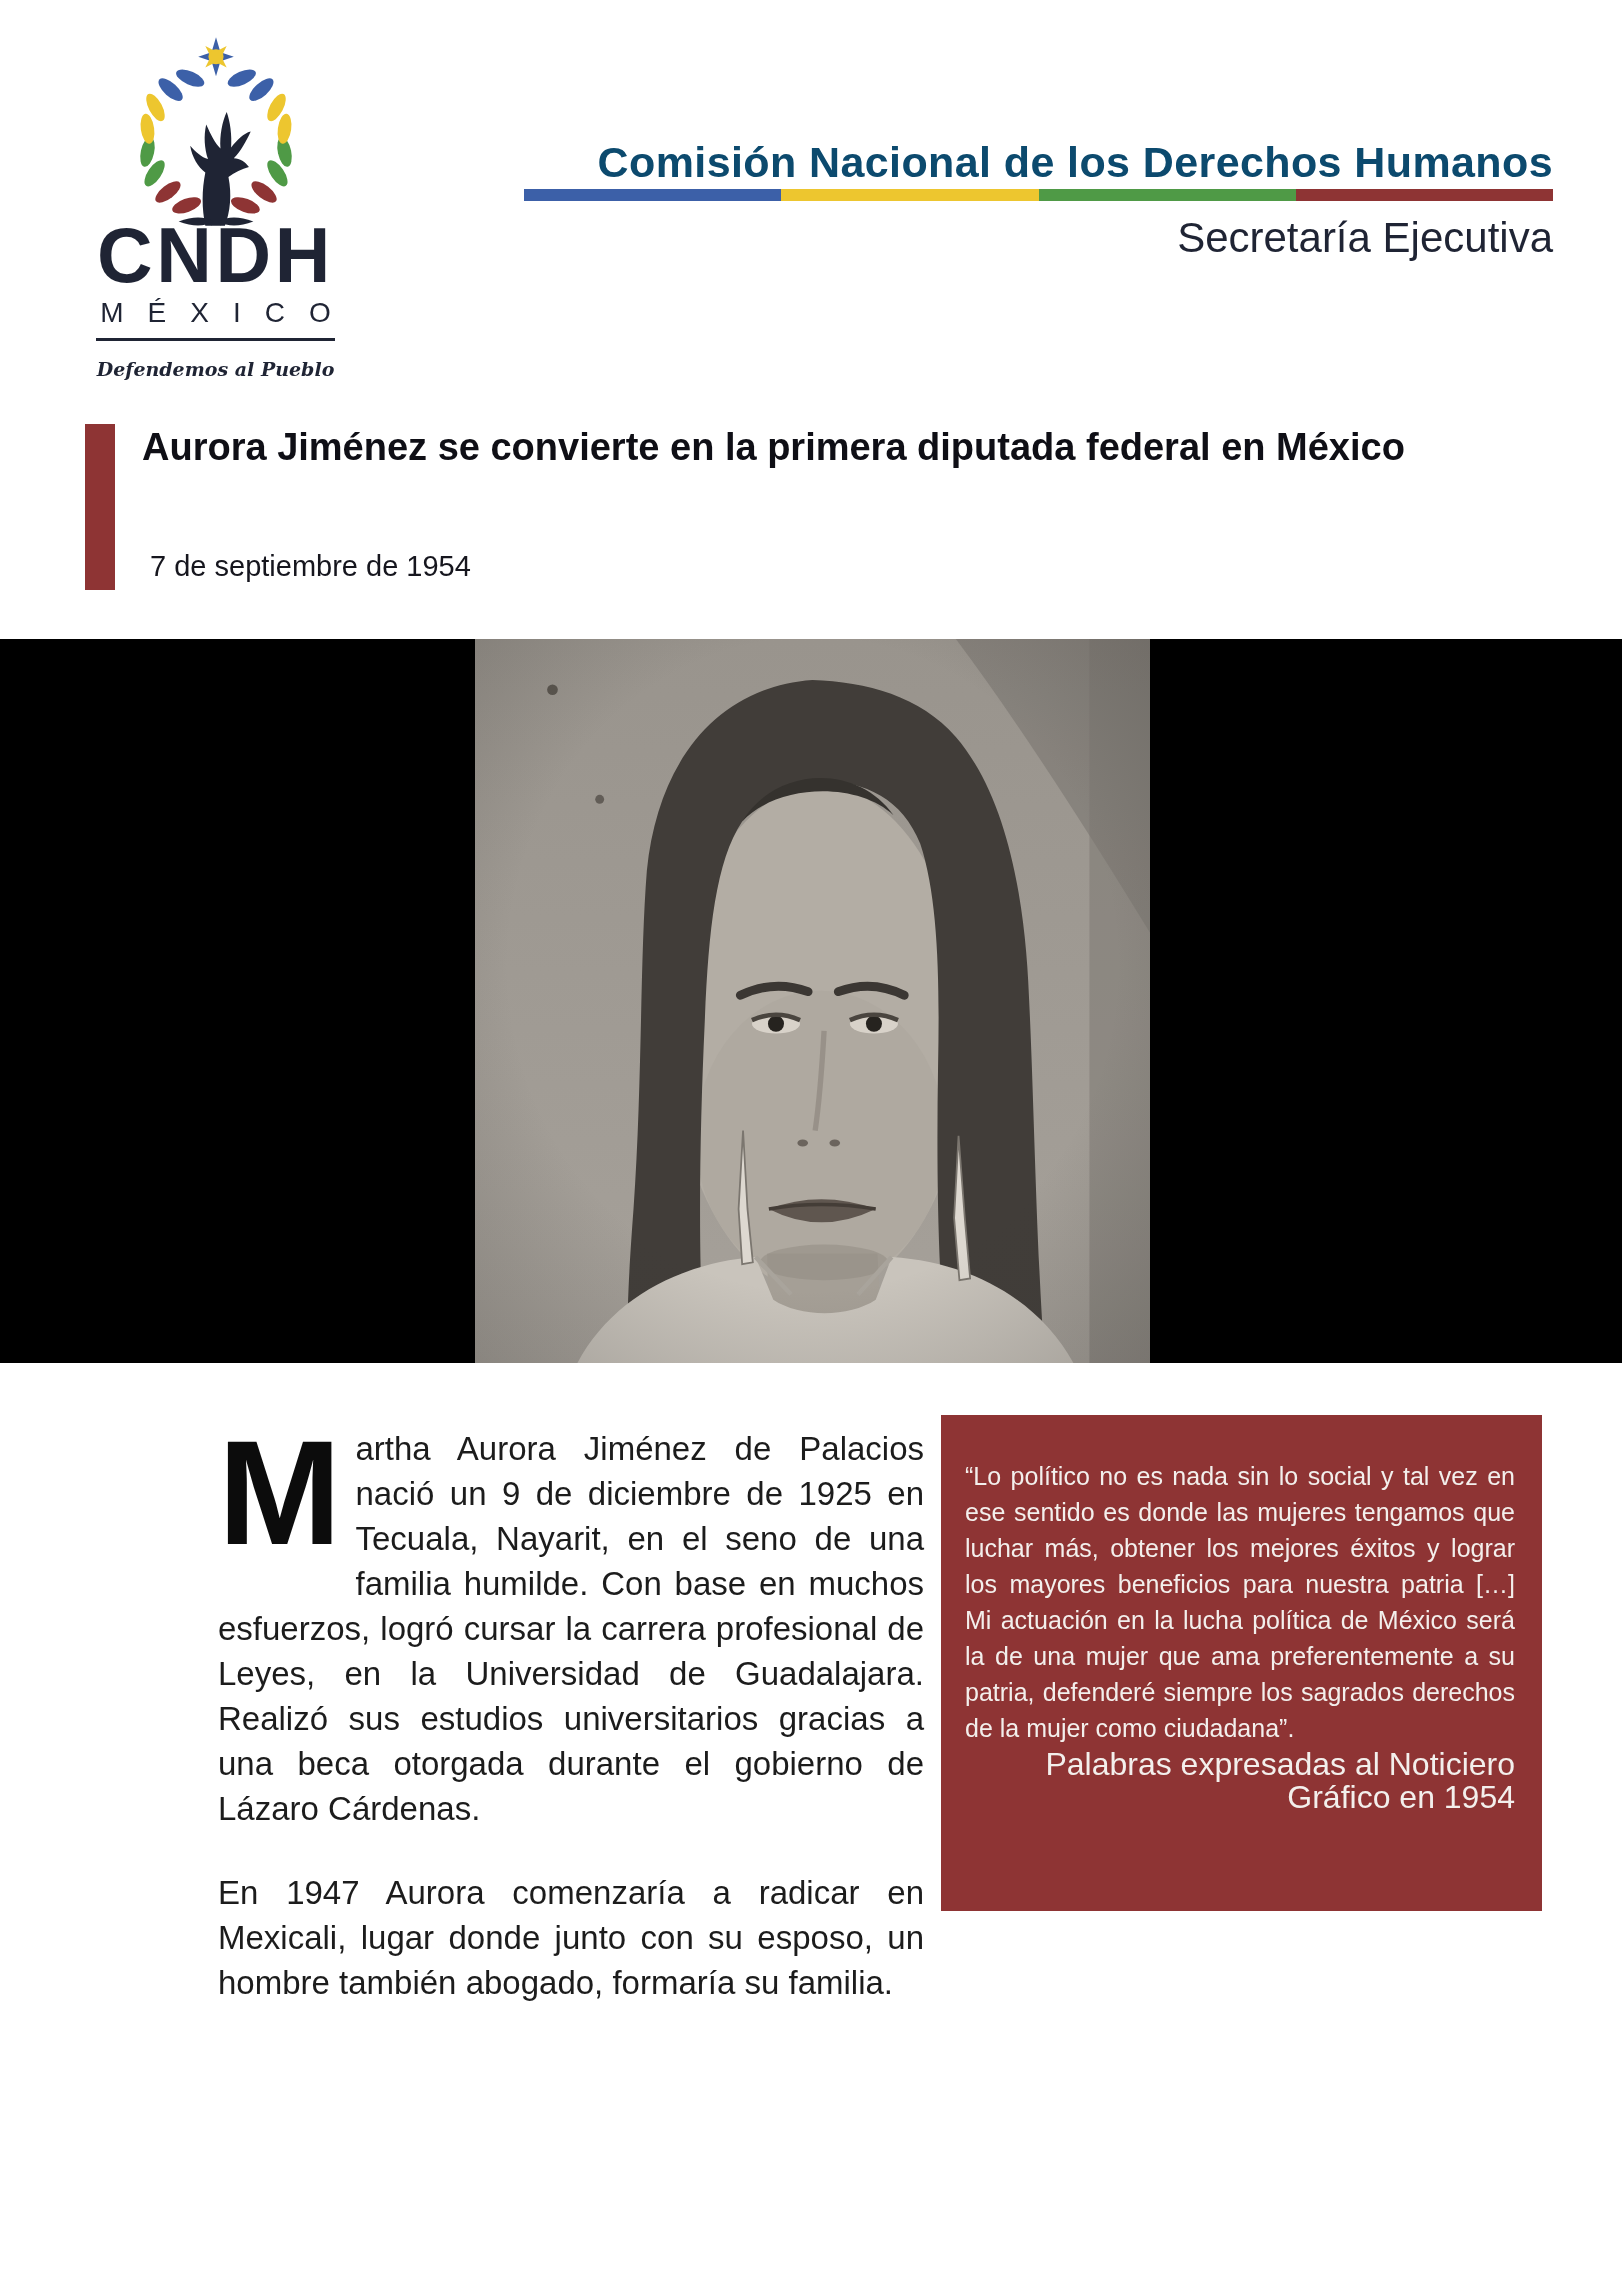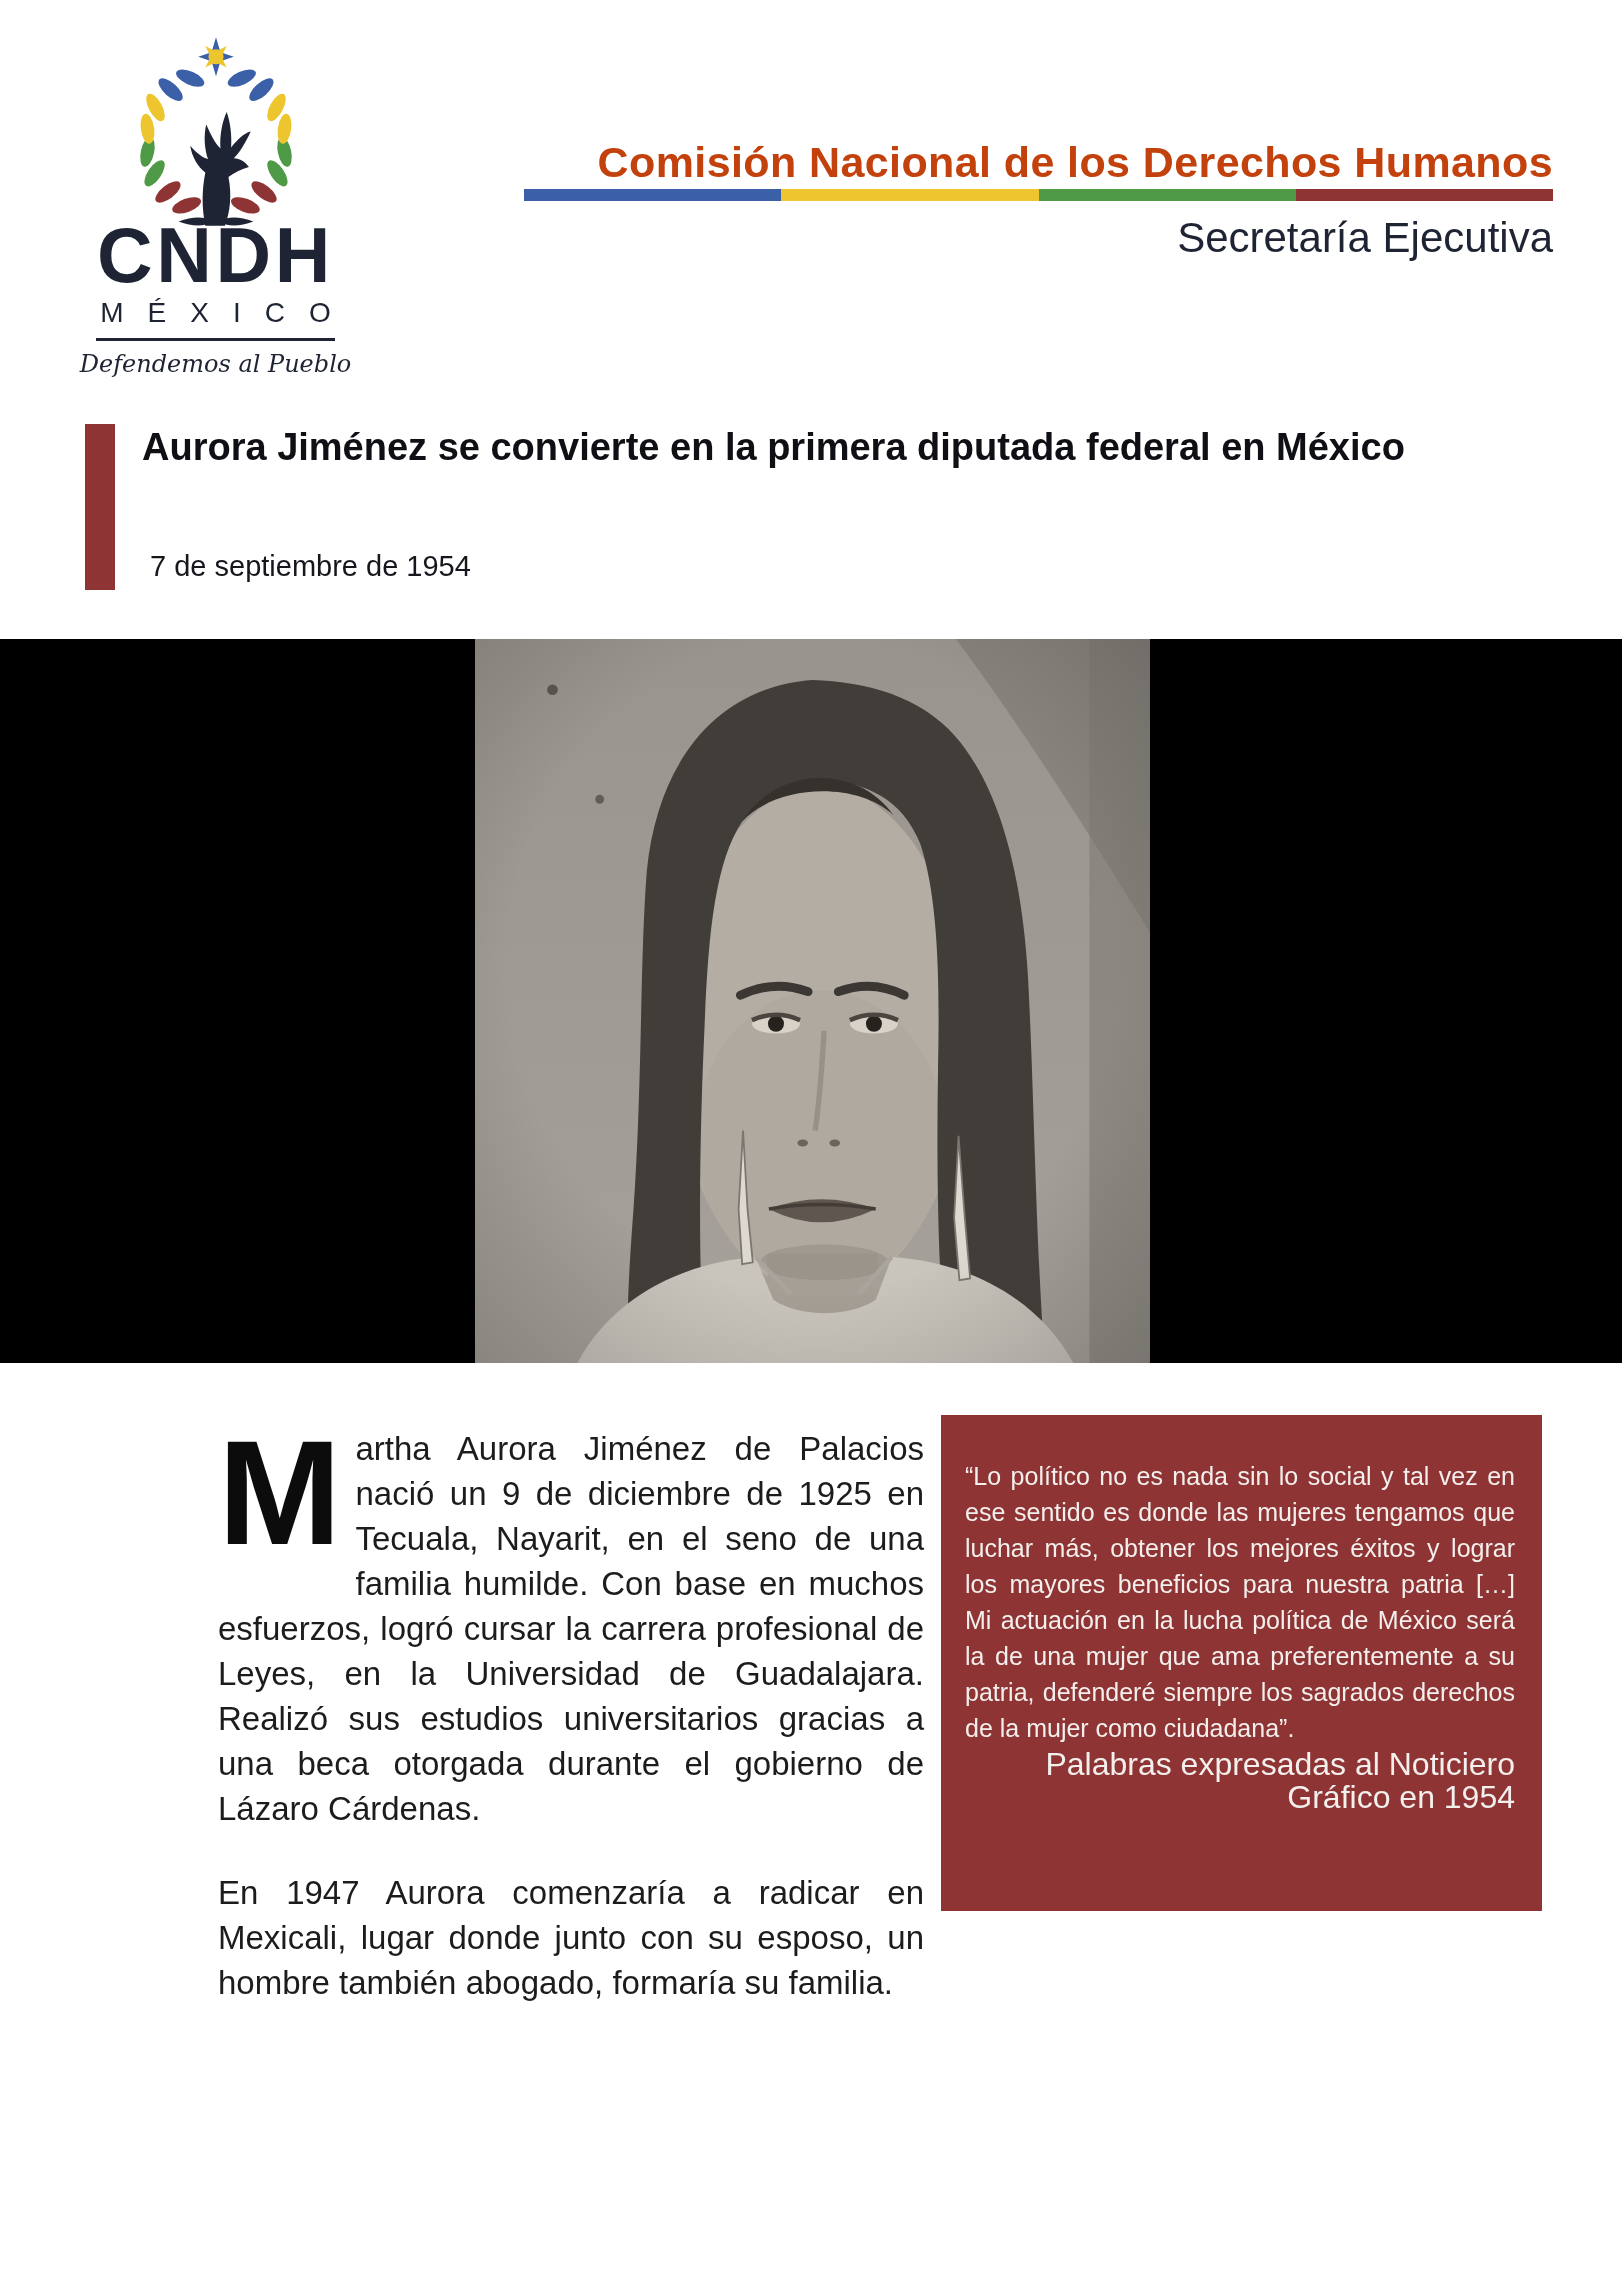--- a/index.html
+++ b/index.html
@@ -5,24 +5,24 @@
   html,body{margin:0;padding:0;background:#ffffff;}
   .page{position:relative;width:1622px;height:2295px;background:#ffffff;overflow:hidden;
         font-family:"Liberation Sans",sans-serif;color:#1a1a1a;}
 
   
   .emblem-block{position:absolute;left:73px;top:0;width:285px;text-align:center;color:#1f2434;}
   .emblem-svg{display:block;margin:37px auto 0 auto;}
   .cndh-acronym{font-size:77px;line-height:66px;font-weight:bold;letter-spacing:3.6px;margin-top:-3.6px;}
   .cndh-country{font-size:28px;line-height:30px;letter-spacing:24px;padding-left:24px;margin-top:10px;font-weight:500;}
   .cndh-divider{width:239px;height:2.7px;background:#1f2434;margin:9.8px auto 8px auto;}
-  .cndh-motto{font-family:"DejaVu Serif",serif;font-style:italic;font-weight:normal;font-size:24px;line-height:30px;}
+  .cndh-motto{font-family:"DejaVu Serif",serif;font-style:italic;font-weight:bold;font-size:19px;line-height:40px;}
 
   .org-title{position:absolute;top:138px;right:69px;font-size:43px;font-weight:bold;
-             letter-spacing:0.4px;color:#c2410c;white-space:nowrap;}
+             letter-spacing:0.4px;color:#0c4a6e;white-space:nowrap;}
   .color-bar{position:absolute;top:189px;left:524px;right:69px;height:11.6px;display:flex;}
   .color-bar span{flex:1;height:100%;}
   .org-subtitle{position:absolute;top:214px;right:69px;font-size:42px;font-weight:400;
                 color:#1f2434;white-space:nowrap;}
 
   
   .accent-bar{position:absolute;left:85px;top:424px;width:30px;height:166px;}
   .article-title{position:absolute;left:142px;top:422px;width:1273px;margin:0;
                  font-size:38px;line-height:51px;font-weight:bold;color:#0f0f16;}
   .article-date{position:absolute;left:142px;top:550px;font-size:29px;color:#16161e;margin-left:8px;}

